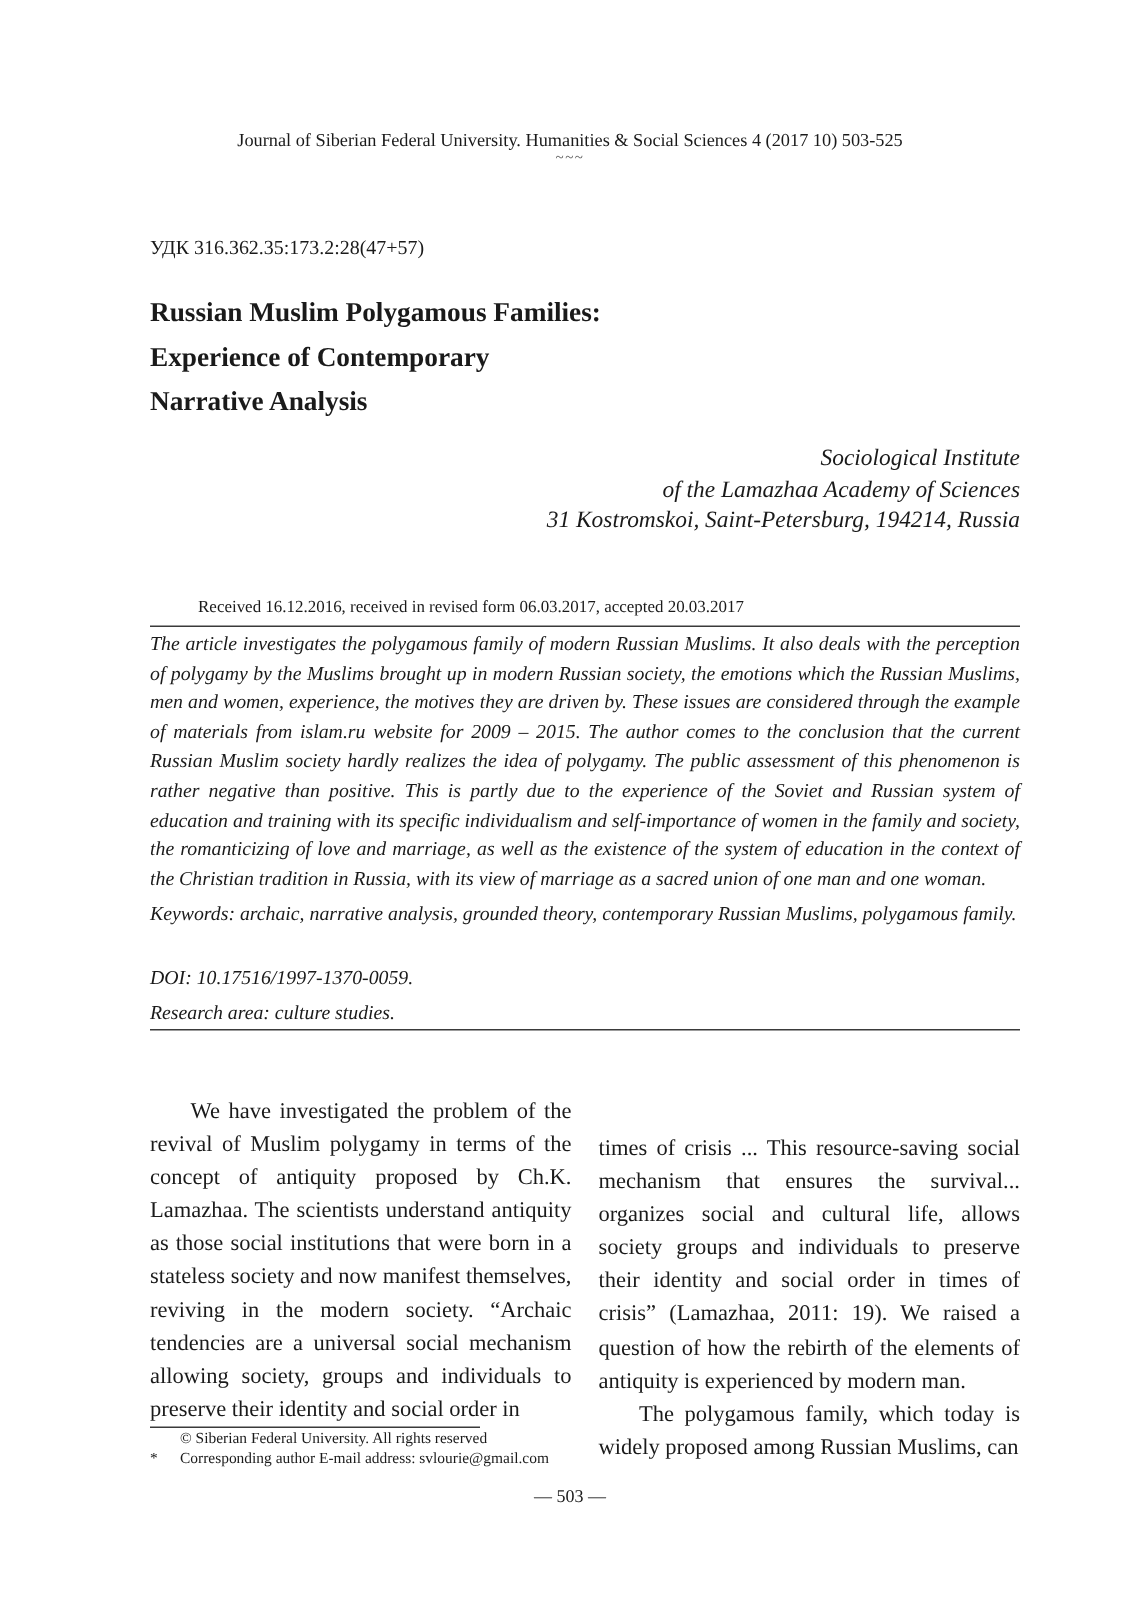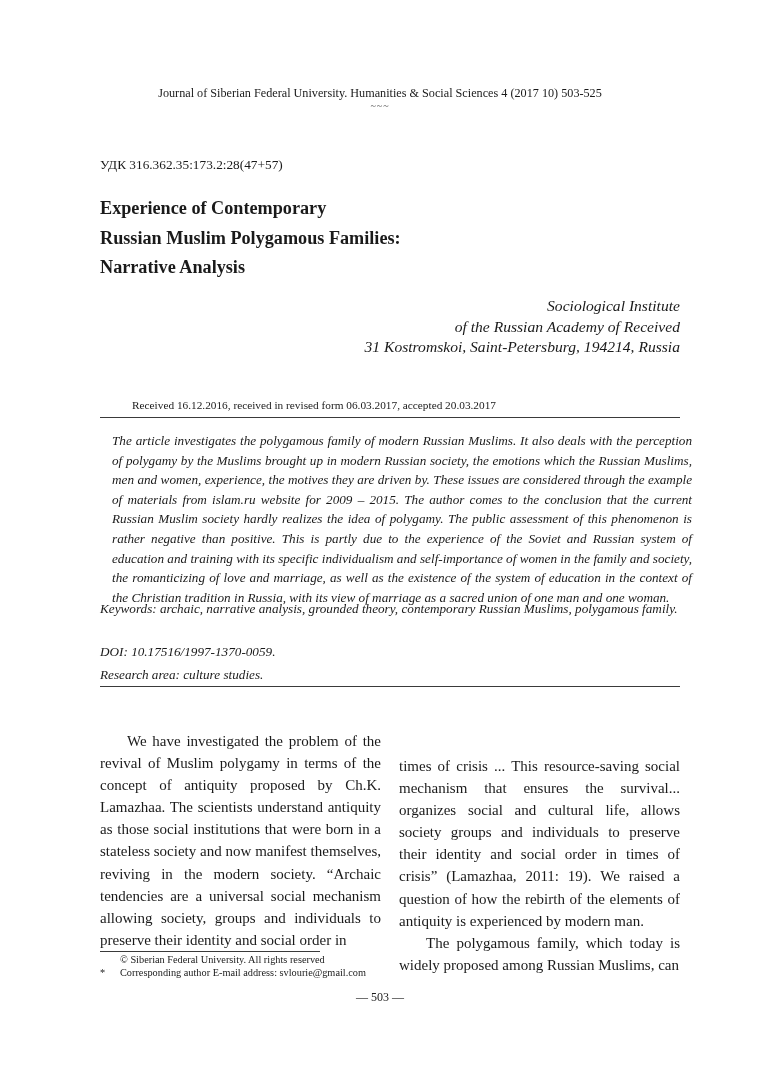--- a/index.html
+++ b/index.html
@@ -63,21 +63,21 @@
     }
     .rule-top { left: 100px; width: 580px; top: 417px; }
     .rule-bottom { left: 100px; width: 580px; top: 686px; }
 
     .abstract {
       left: 100px; width: 580px; top: 419px;
       font-style: italic;
       font-size: 13.2px;
       line-height: 19.6px;
       text-align: justify;
-      margin: 12px;
+      margin: 0;
     }
     .meta-line {
       left: 100px; width: 580px;
       font-style: italic;
       font-size: 13.2px;
       line-height: 19.6px;
       margin: 0;
     }
     .keywords { top: 599px; }
     .doi { top: 642px; }
@@ -116,28 +116,28 @@
   </style>
 </head>
 <body>
 
 <div class="abs journal-header">Journal of  Siberian Federal University.  Humanities &amp; Social Sciences 4 (2017 10) 503-525</div>
 <div class="abs header-ornament">~~~</div>
 
 <div class="abs udc">УДК 316.362.35:173.2:28(47+57)</div>
 
 <h1 class="abs title">
+  <div>Russian Muslim Polygamous Families:</div>
   <div>Experience of Contemporary</div>
-  <div>Russian Muslim Polygamous Families:</div>
   <div>Narrative Analysis</div>
 </h1>
 
 <div class="abs author-block">
   <div class="affil">Sociological Institute</div>
-  <div class="affil">of the Russian Academy of Received</div>
+  <div class="affil">of the Lamazhaa Academy of Sciences</div>
   <div class="affil">31 Kostromskoi, Saint-Petersburg, 194214, Russia</div>
 </div>
 
 <div class="abs received">Received 16.12.2016, received in revised form 06.03.2017, accepted 20.03.2017</div>
 
 <div class="abs rule rule-top"></div>
 
 <p class="abs abstract">The article investigates the polygamous family of modern Russian Muslims. It also deals with the perception of polygamy by the Muslims brought up in modern Russian society, the emotions which the Russian Muslims, men and women, experience, the motives they are driven by. These issues are considered through the example of materials from islam.ru website for 2009 – 2015. The author comes to the conclusion that the current Russian Muslim society hardly realizes the idea of polygamy. The public assessment of this phenomenon is rather negative than positive. This is partly due to the experience of the Soviet and Russian system of education and training with its specific individualism and self-importance of women in the family and society, the romanticizing of love and marriage, as well as the existence of the system of education in the context of the Christian tradition in Russia, with its view of marriage as a sacred union of one man and one woman.</p>
 
 <p class="abs meta-line keywords">Keywords: archaic, narrative analysis, grounded theory, contemporary Russian Muslims, polygamous family.</p>

